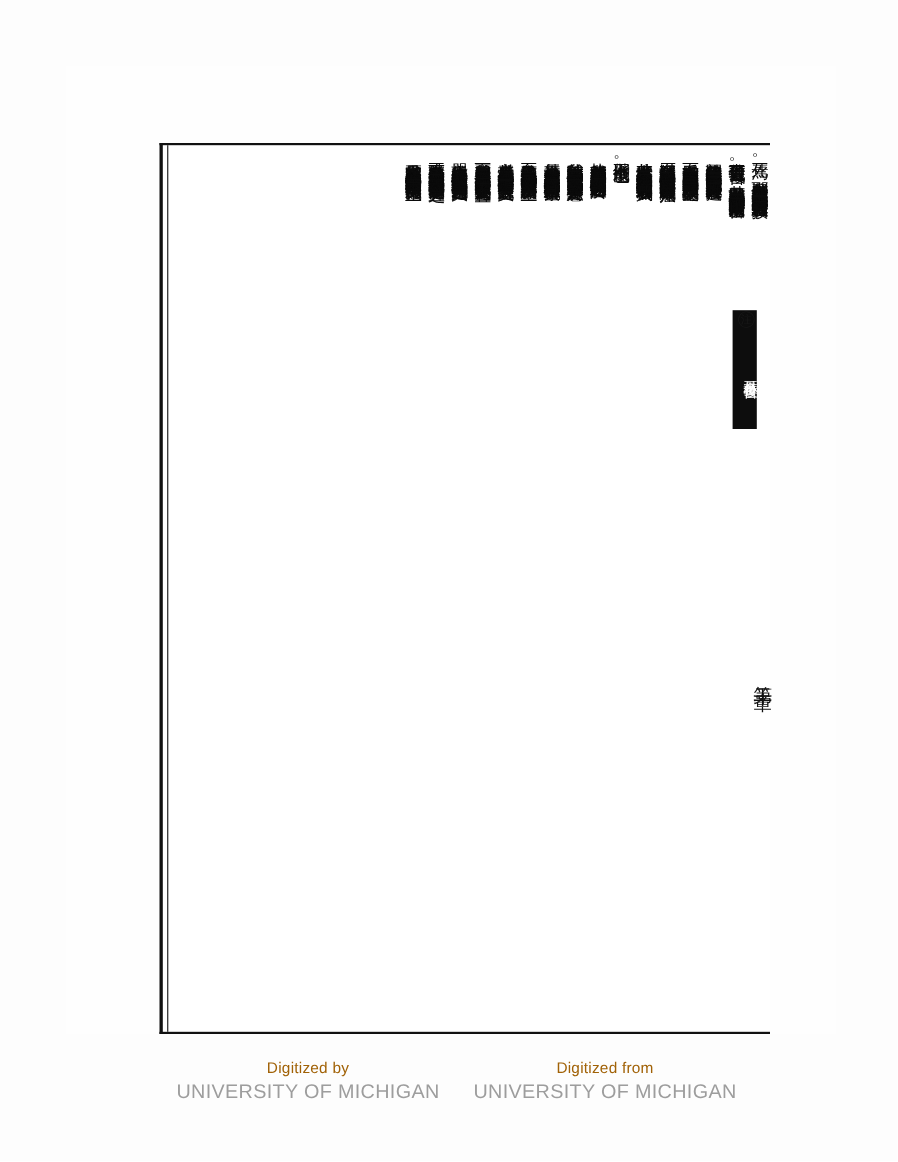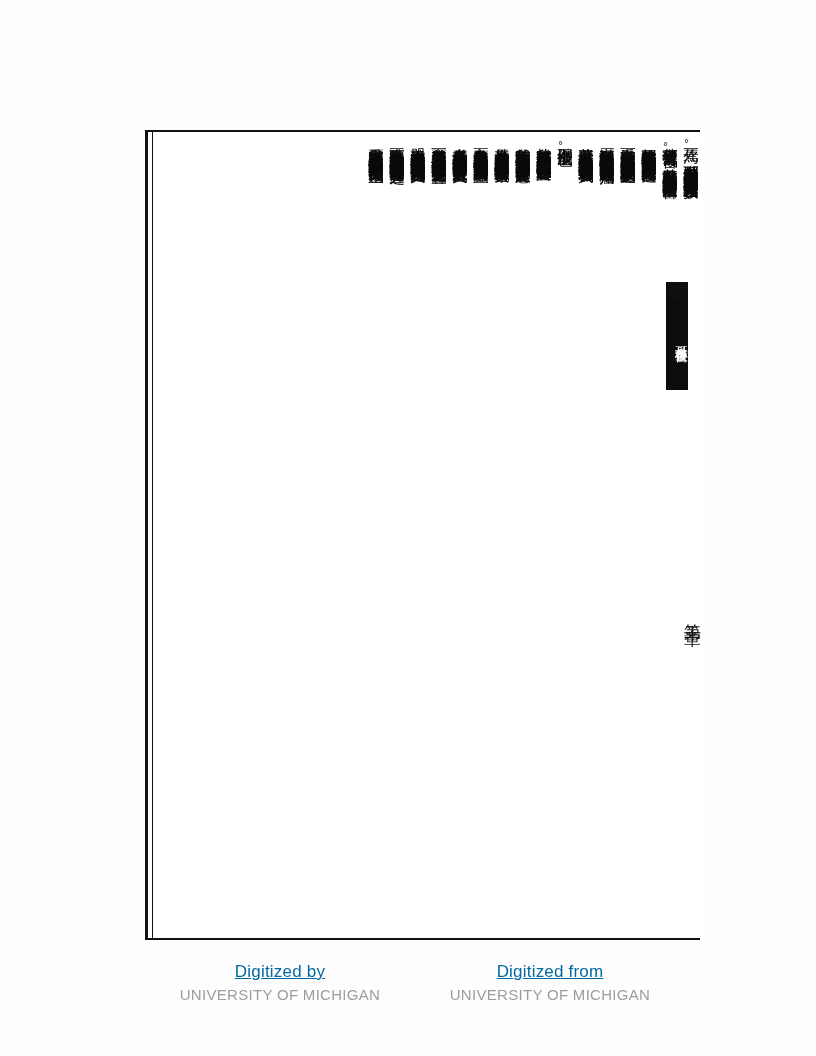--- a/index.html
+++ b/index.html
@@ -146,28 +146,27 @@
     color: #9a9a9a;
   }
   .foot-col {
     position: absolute;
     text-align: center;
     font-family: "Liberation Sans", sans-serif;
   }
   #foot-left { left: 150px; top: 0; width: 260px; }
   #foot-right { left: 420px; top: 0; width: 260px; }
   .foot-small {
-    font-size: 17px;
+    font-size: 14px;
     letter-spacing: 0.2px;
-    color: #0369a1;
+    color: #a16207;
     margin-bottom: 4px;
-    text-decoration: underline;
   }
   .foot-big {
-    font-size: 15px;
+    font-size: 18px;
     letter-spacing: 0.3px;
     color: #9d9d9d;
   }
 </style>
 </head>
 <body>
 
 <div id="scan-page">
 
   <div id="paper-tint"></div>

